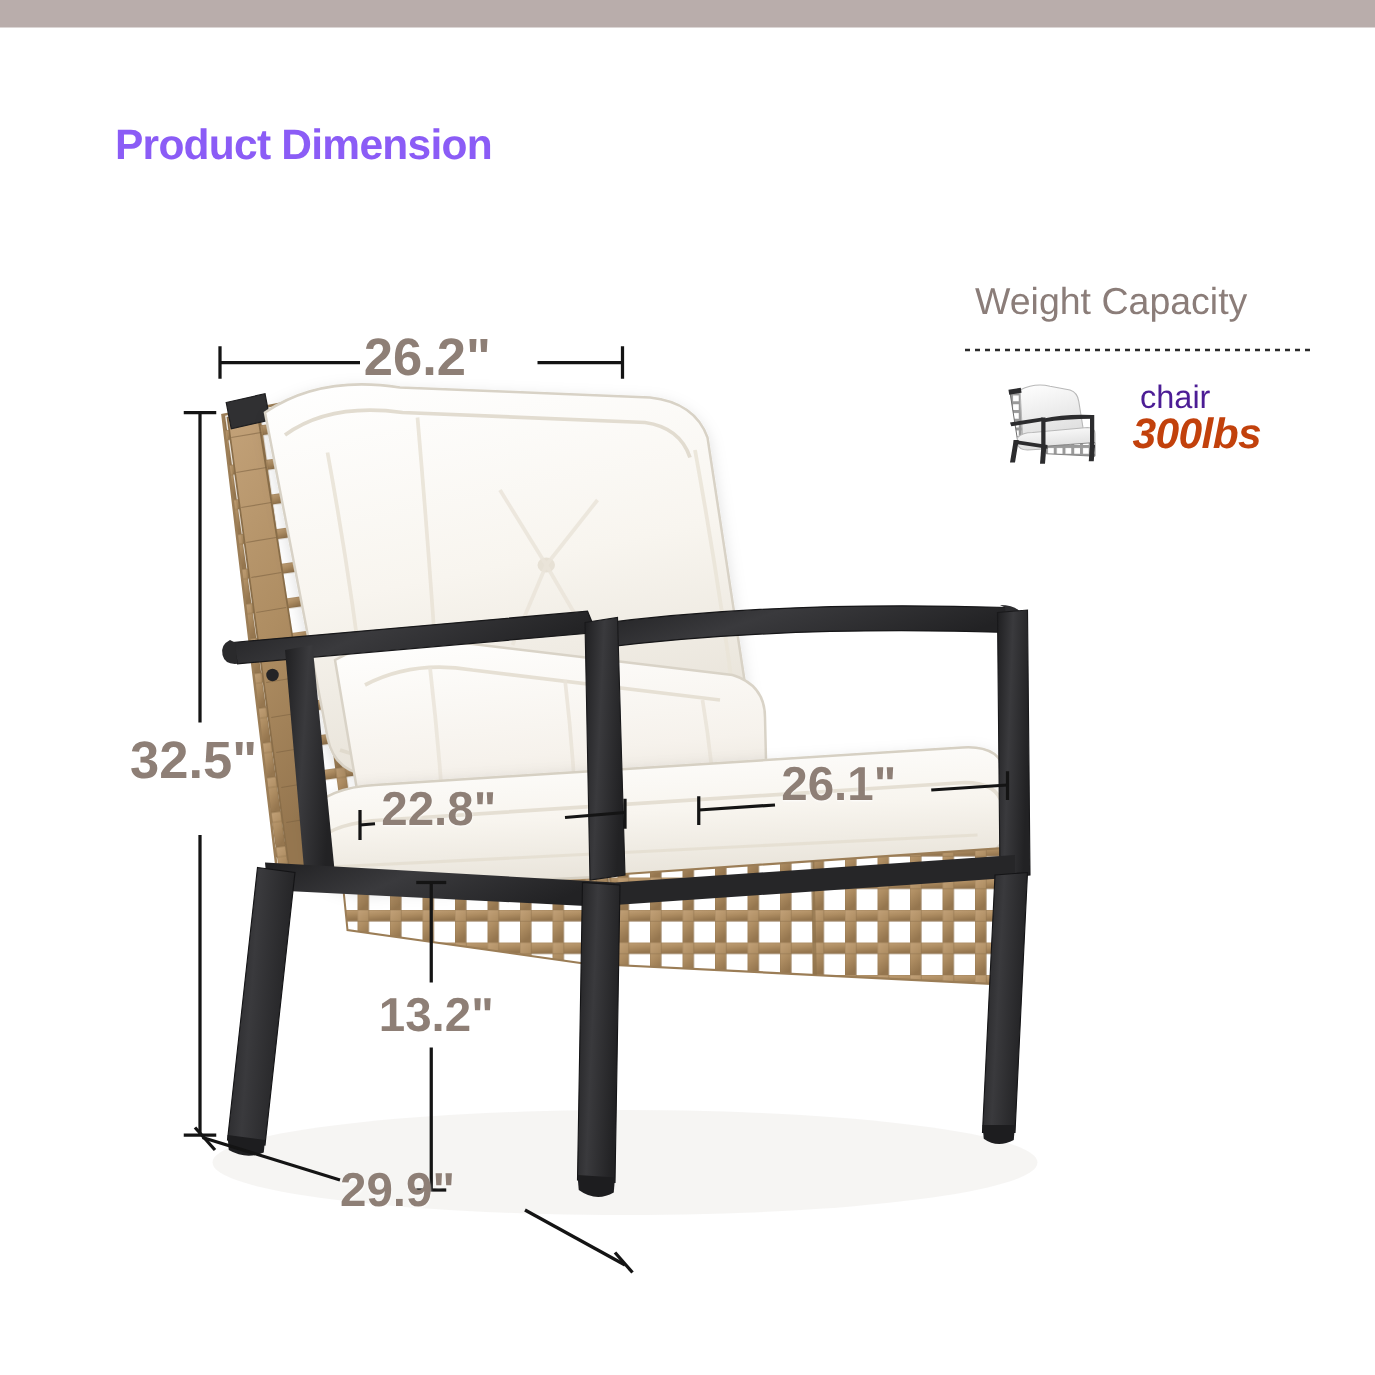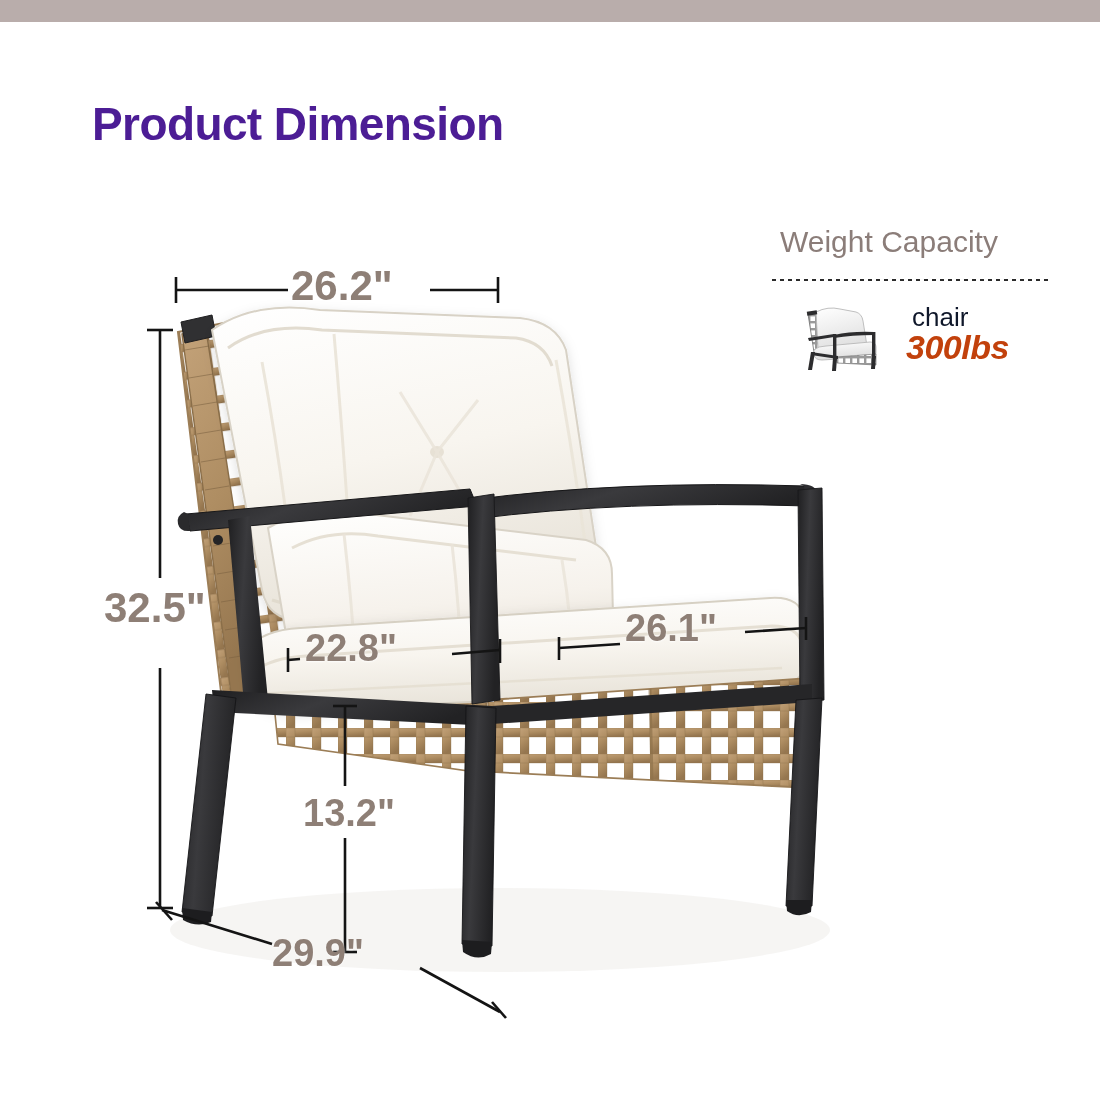--- a/index.html
+++ b/index.html
@@ -4,32 +4,32 @@
 <style>
   html,body{margin:0;padding:0;background:#fff;}
   body{width:1100px;height:1100px;overflow:hidden;
        font-family:"Liberation Sans","DejaVu Sans",sans-serif;}
   #page{position:relative;width:1100px;height:1100px;background:#ffffff;overflow:hidden;}
 
   
   .top-band{position:absolute;left:0;top:0;width:1100px;height:22px;background:#b9adab;}
 
   
-  .title{position:absolute;left:92px;top:97px;font-size:46px;font-weight:bold;
-         color:#4c1d95;letter-spacing:-0.6px;white-space:nowrap;}
+  .title{position:absolute;left:92px;top:97px;font-size:34px;font-weight:bold;
+         color:#8b5cf6;letter-spacing:-0.6px;white-space:nowrap;}
   .subtitle{position:absolute;left:94px;top:162px;font-size:30px;color:#8e807c;
             white-space:nowrap;}
 
   
   .wc-title{position:absolute;left:780px;top:225px;font-size:30px;color:#8b7d79;
             white-space:nowrap;}
   .wc-rule{position:absolute;left:772px;top:279px;width:276px;height:2px;
            background-image:linear-gradient(to right,#2b2b2b 0 4px,transparent 4px 8px);
            background-size:8px 2px;background-repeat:repeat-x;}
-  .wc-chair-label{position:absolute;left:912px;top:302px;font-size:26px;color:#0f172a;
+  .wc-chair-label{position:absolute;left:912px;top:302px;font-size:26px;color:#4c1d95;
                   white-space:nowrap;}
   .wc-chair-value{position:absolute;left:906px;top:328px;font-size:34px;font-weight:bold;
                   font-style:italic;color:#c2410c;letter-spacing:-0.5px;white-space:nowrap;}
   .wc-thumb{position:absolute;left:794px;top:300px;width:96px;height:72px;}
 
   
   .dim{position:absolute;color:#8e7f76;font-weight:bold;white-space:nowrap;
        text-shadow:0 1px 2px rgba(255,255,255,0.9);}
   .dim-262{left:291px;top:262px;font-size:42px;}
   .dim-325{left:104px;top:584px;font-size:42px;}

